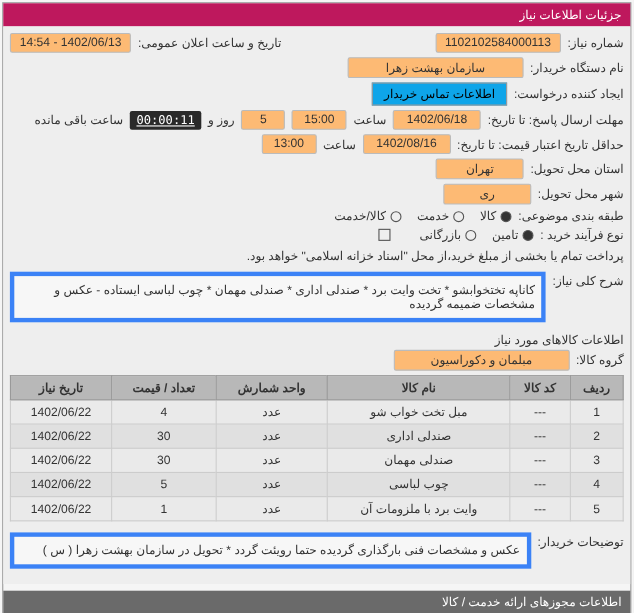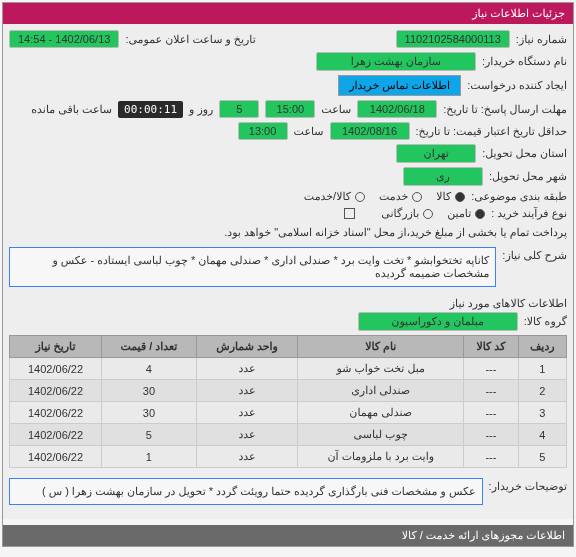--- a/index.html
+++ b/index.html
@@ -29,33 +29,34 @@
   align-items: center;
   gap: 6px;
   margin-bottom: 4px;
   flex-wrap: wrap;
 }
 .label {
   color: #333;
   white-space: nowrap;
 }
 .value-box {
-  background: #22c55e;
+  background: #fdba74;
   border: 1px solid #bbb;
   padding: 2px 8px;
   min-width: 80px;
   text-align: center;
   border-radius: 2px;
 }
 .counter-box {
   background: #2a2a2a;
   color: #fff;
   padding: 2px 6px;
   font-family: monospace;
   border-radius: 2px;
+  text-decoration: underline;
 }
 .contact-btn {
   background: #0ea5e9;
   border: 1px solid #999;
   padding: 3px 10px;
   font-size: 11px;
   cursor: pointer;
 }
 .radio-group {
   display: flex;
@@ -73,21 +74,21 @@
   border-radius: 50%;
   display: inline-block;
 }
 .radio-dot.filled { background: #333; }
 .checkbox {
   width: 11px; height: 11px;
   border: 1px solid #555;
   display: inline-block;
 }
 .desc-box {
-  border: 1px solid #3b82f6;
+  border: 4px solid #3b82f6;
   background: #f7f7f7;
   padding: 6px;
   margin: 4px 0;
   font-size: 11px;
 }
 table {
   width: 100%;
   border-collapse: collapse;
   font-size: 11px;
 }

